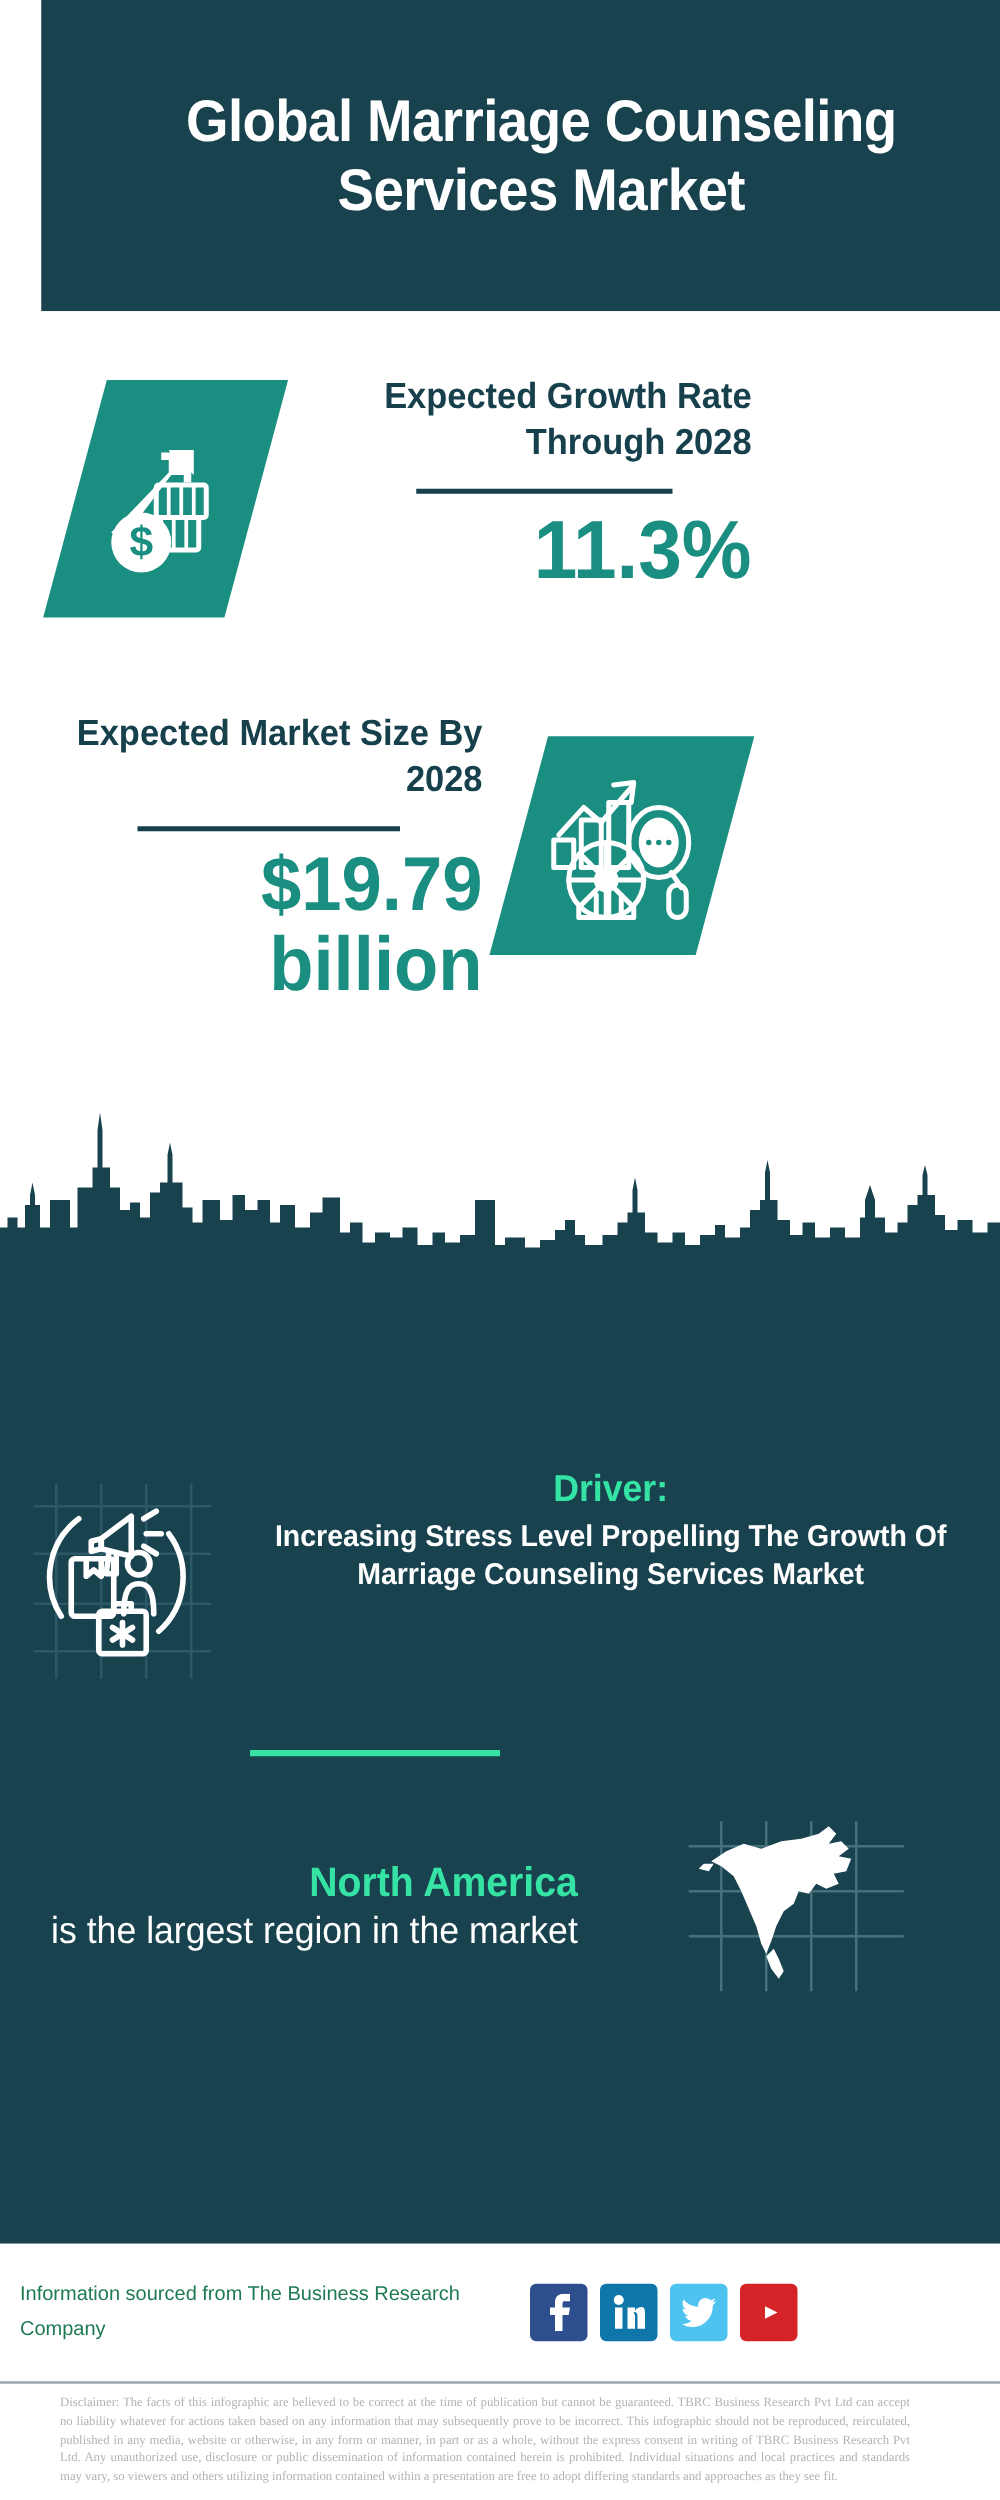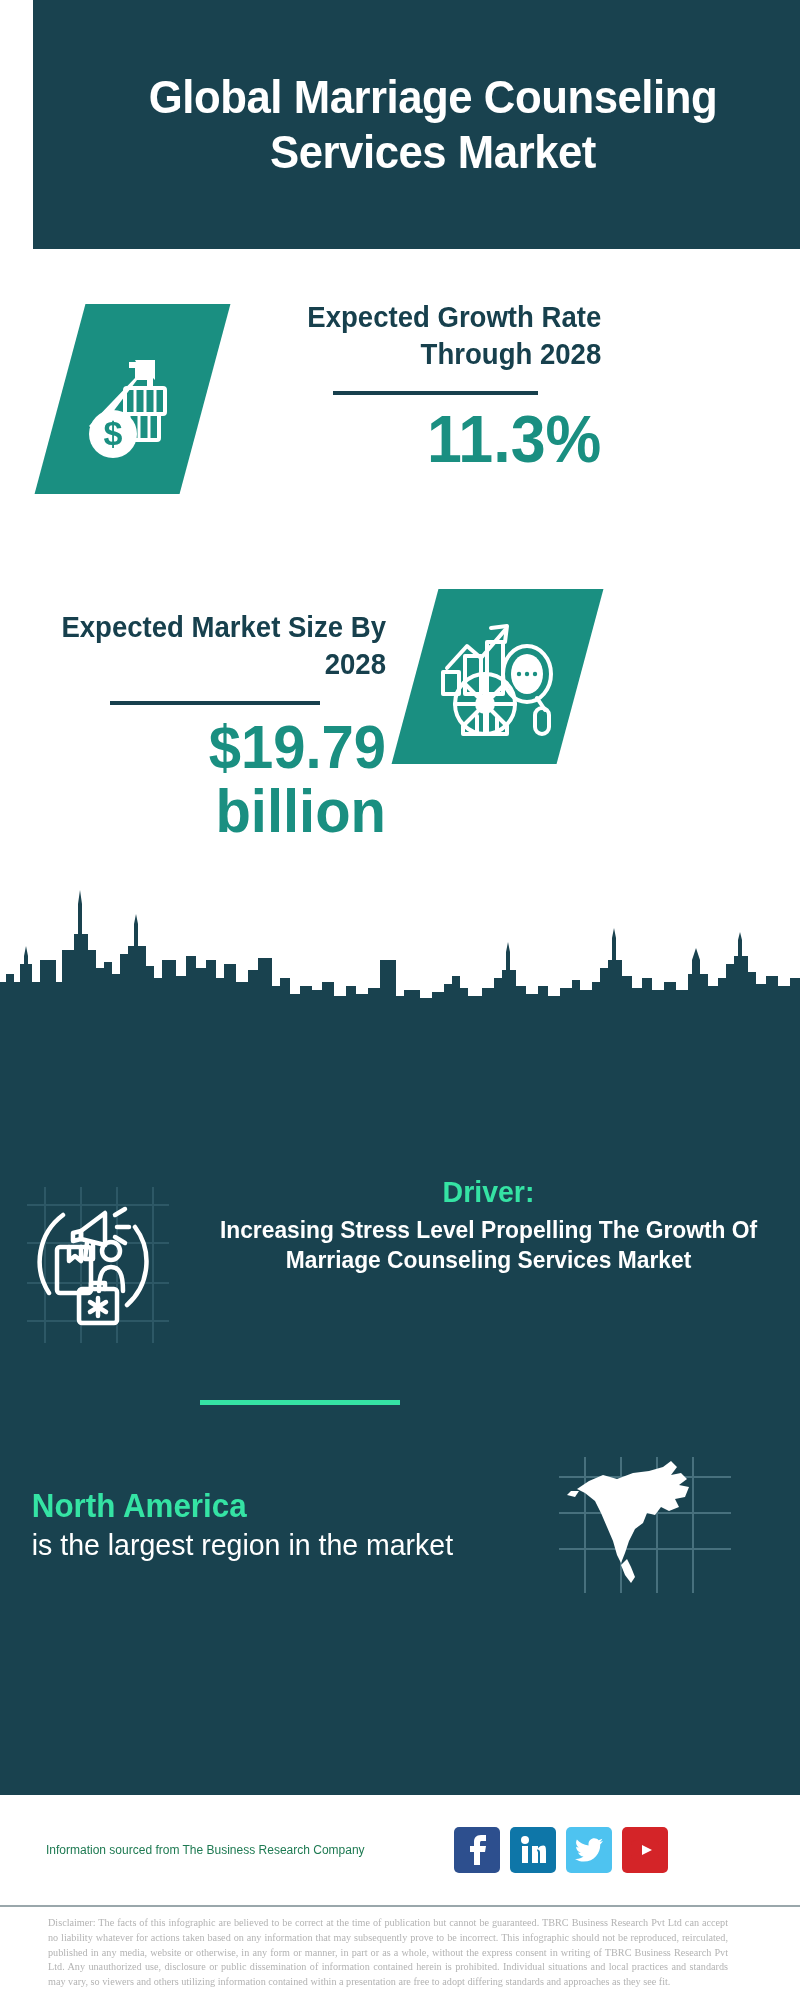--- a/index.html
+++ b/index.html
@@ -41,21 +41,21 @@
     transform:skewX(-15deg);
   }
   .para-size{
     left:415px;top:340px;width:165px;height:175px;
     transform:skewX(-15deg);
   }
   .para-inner{transform:skewX(15deg);width:100%;height:100%;display:flex;align-items:center;justify-content:center;}
 
   .stat-block{position:absolute;text-align:right;}
   .stat-growth{left:260px;top:50px;width:350px;}
-  .stat-size{left:35px;top:320px;width:360px;margin-top:40px;}
+  .stat-size{left:35px;top:320px;width:360px;}
 
   .stat-label{
     color:#17404d;
     font-weight:bold;
     font-size:29px;
     line-height:1.28;
     font-family:"Liberation Sans Narrow","Liberation Sans",sans-serif;
     transform:scaleX(0.95);
   }
   .rule{
@@ -100,42 +100,42 @@
 
   .mid-divider{
     position:absolute;left:200px;top:400px;
     width:200px;height:5px;background:#35e3a4;
   }
 
   .region-row{
     position:absolute;left:0;top:455px;width:800px;
     display:flex;align-items:center;
   }
-  .region-text{width:470px;text-align:left;padding-left:20px;}
+  .region-text{width:470px;text-align:right;padding-left:4px;}
   .region-title{
     color:#35e3a4;font-weight:bold;font-size:33px;
     font-family:"Liberation Sans Narrow","Liberation Sans",sans-serif;
     margin-bottom:2px;transform:scaleX(0.95);
   }
   .region-sub{
     color:#ffffff;font-size:30px;line-height:1.22;font-weight:normal;
     font-family:"Liberation Sans Narrow","Liberation Sans",sans-serif;
     transform:scaleX(0.95);
   }
   .region-map{flex:1;display:flex;justify-content:center;}
 
   
   .footer{
     position:absolute;left:0;top:1795px;width:800px;height:110px;
     background:#ffffff;
     display:flex;align-items:center;
   }
   .footer-text{
-    padding-left:46px;width:400px;
-    color:#1e7a52;font-size:12px;line-height:1.75;
+    padding-left:16px;width:400px;
+    color:#1e7a52;font-size:16px;line-height:1.75;
     font-family:"Liberation Sans Narrow","Liberation Sans",sans-serif;
   }
   .socials{display:flex;gap:10px;align-items:center;margin-left:8px;}
   .soc{width:46px;height:46px;border-radius:5px;display:flex;align-items:center;justify-content:center;}
   .soc-fb{background:#2d4f8e;}
   .soc-li{background:#0e76a8;}
   .soc-tw{background:#4ec3f0;}
   .soc-yt{background:#d42428;}
 
   .footer-divider{

